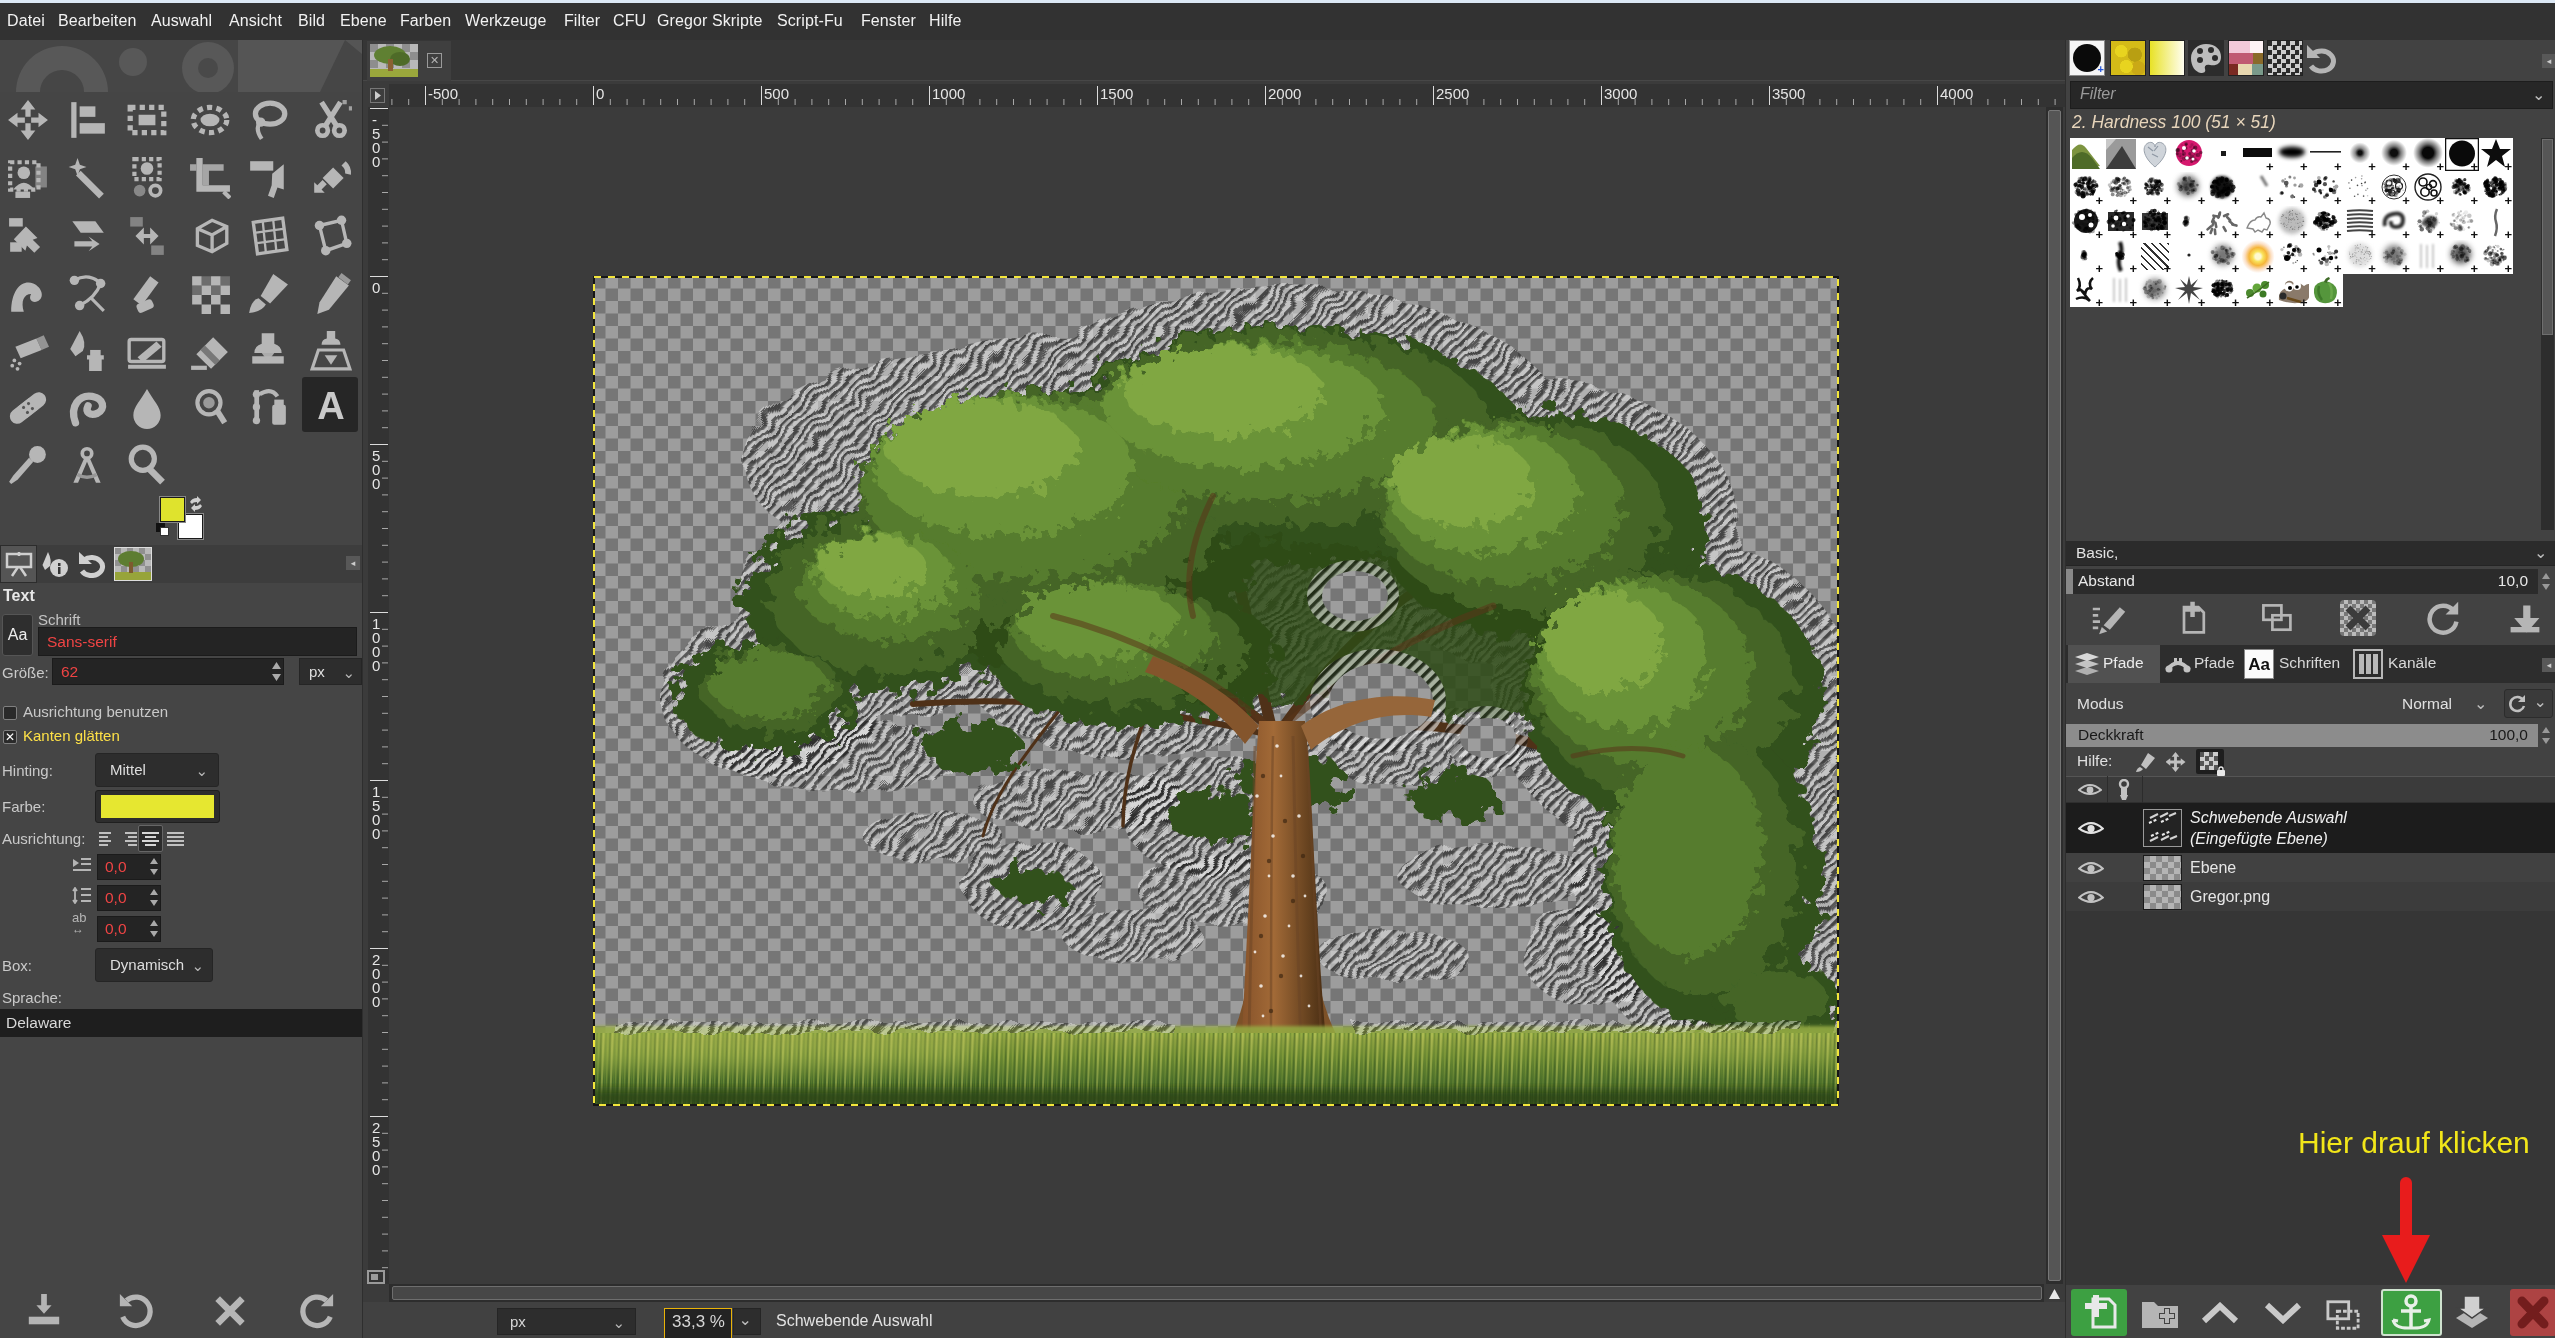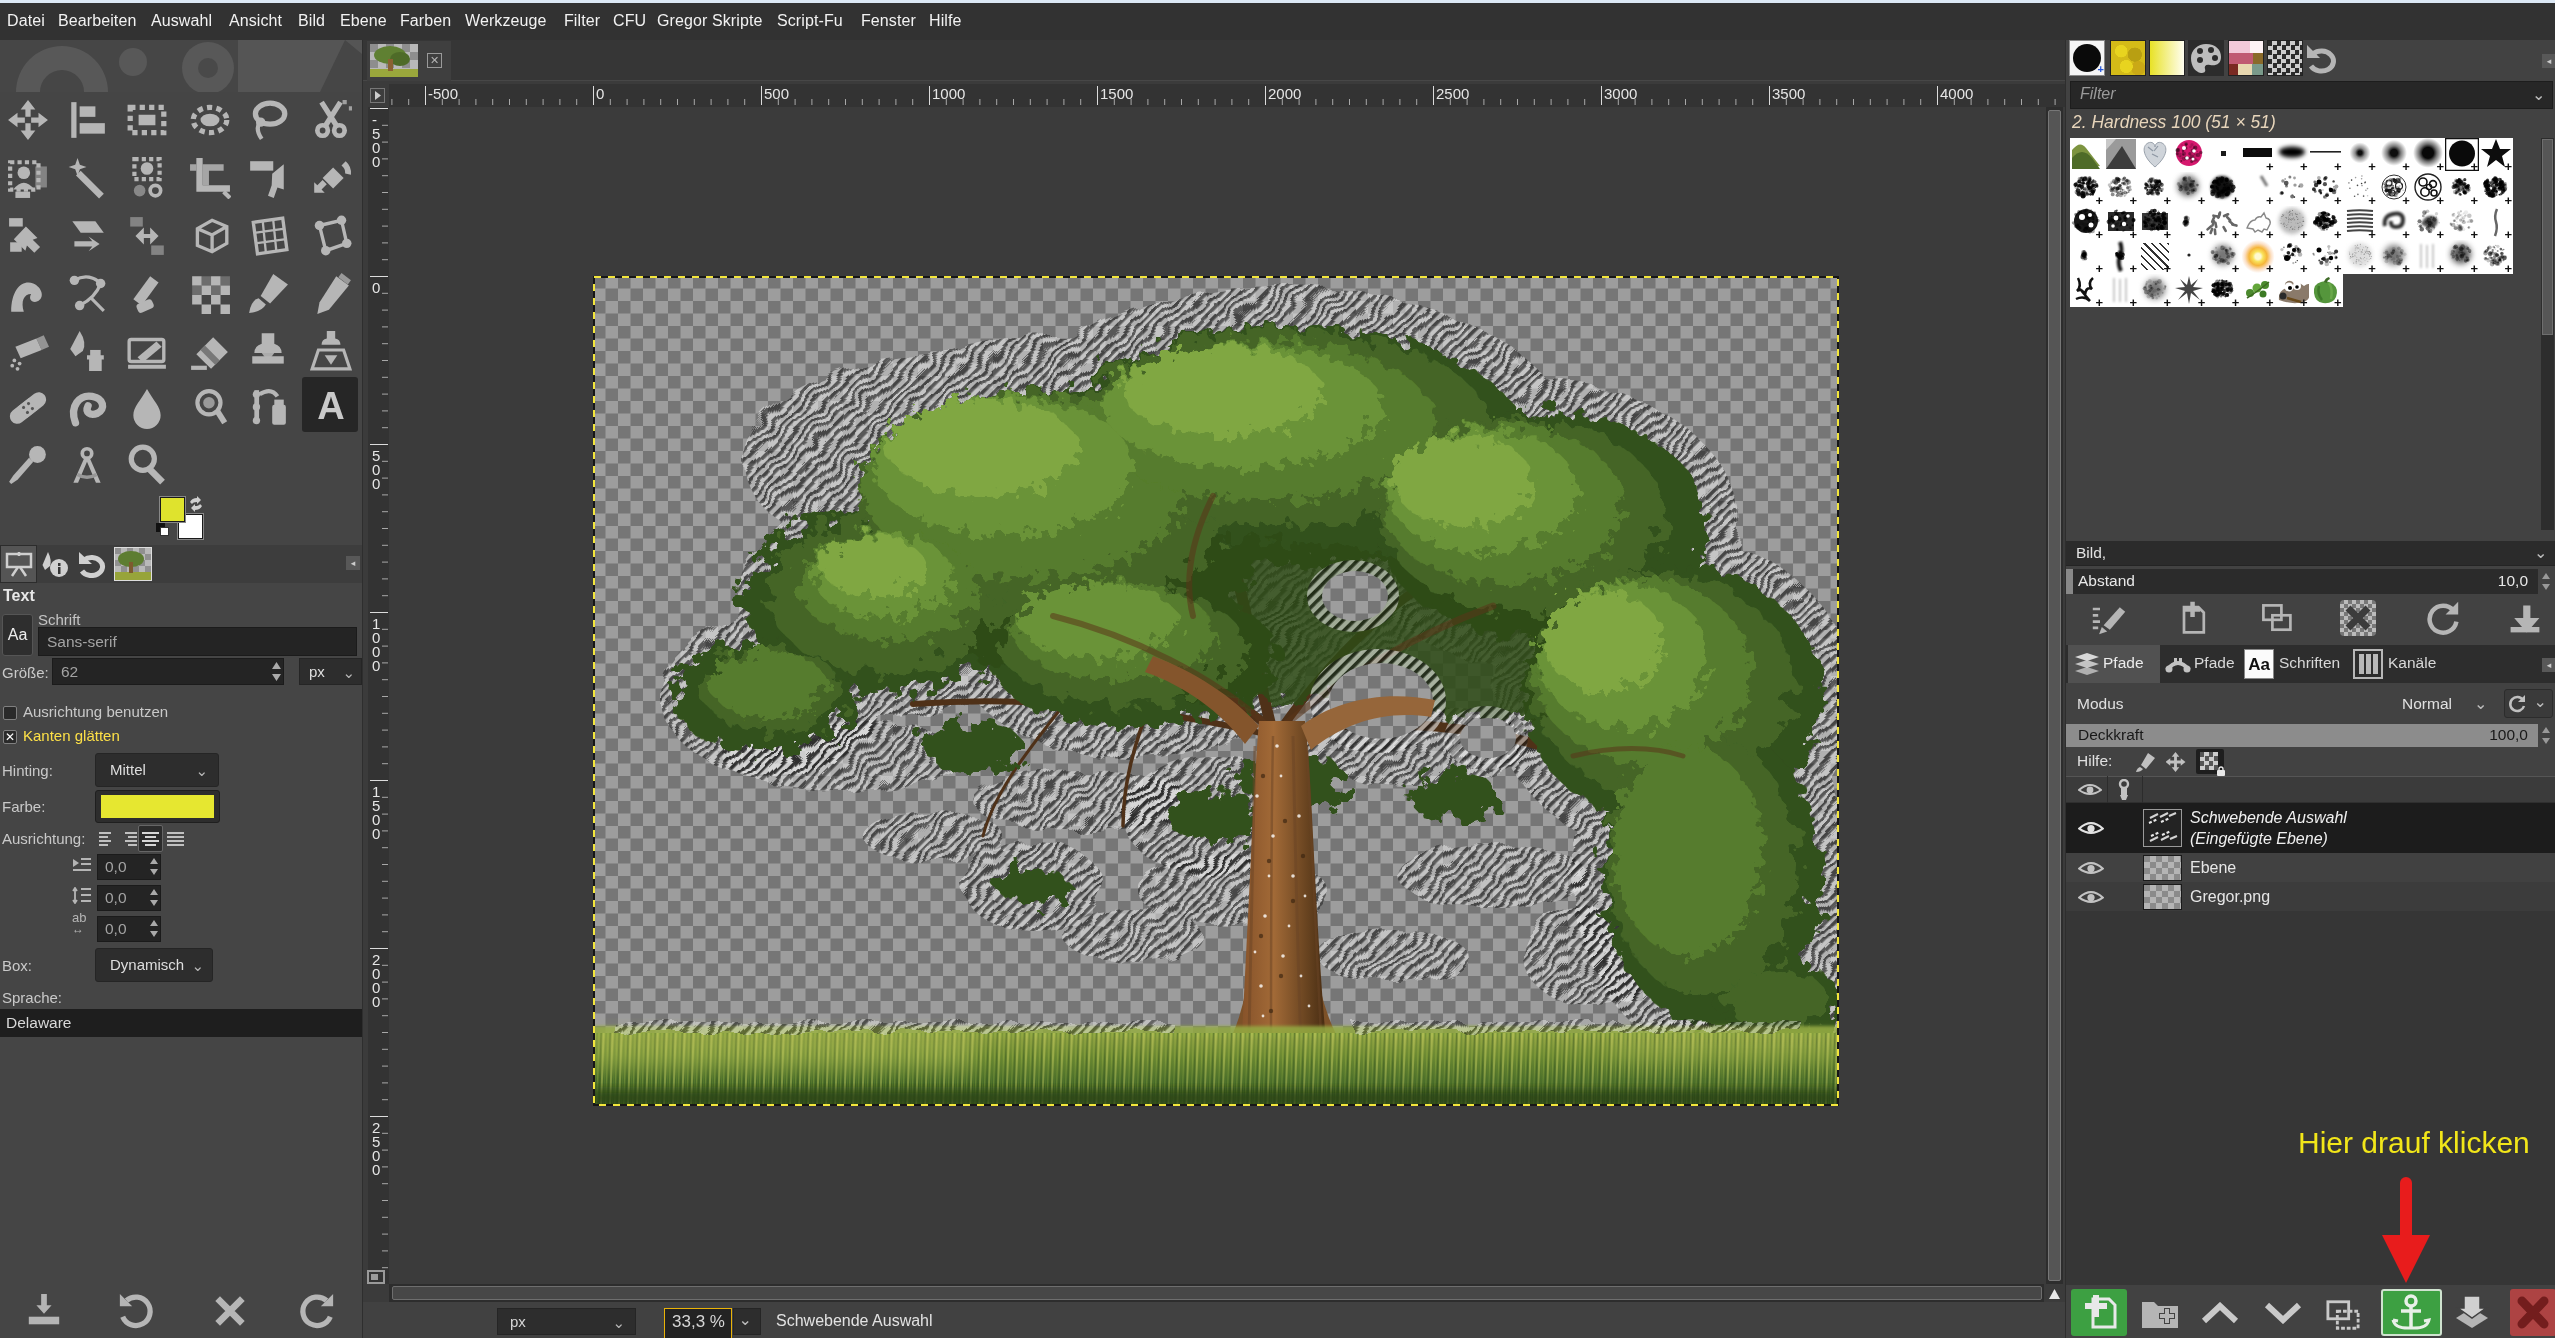--- a/index.html
+++ b/index.html
@@ -1,20 +1,20 @@
 <!DOCTYPE html>
 <html><head><meta charset="utf-8">
 <style>
 *{margin:0;padding:0;box-sizing:border-box}
 html,body{background:#454545}
 body{font-family:"Liberation Sans",sans-serif;-webkit-font-smoothing:antialiased}
 #root{position:relative;width:2555px;height:1338px;background:#454545;overflow:hidden}
 .a{position:absolute}
 svg{display:block}
-.inp{background:#242424;border:1px solid #1b1b1b;color:#a3a3a3}
+.inp{background:#242424;border:1px solid #1b1b1b;color:#ef4444}
 .dd{background:#2d2d2d;border:1px solid #252525;color:#dedede}
 </style>
 </head>
 <body>
 <div id="root">
 
   <div class="a" style="left:0;top:0;width:2555px;height:3px;background:#dce8f5"></div>
 
   <div class="a" id="menubar" style="left:0;top:3px;width:2555px;height:37px;background:#323232">
     <div style="position:absolute;top:9px;left:0;width:1000px;color:#f2f2f2;font-size:16px;letter-spacing:0.1px">
@@ -3172,21 +3172,21 @@
             <path d="M15 8 q1 -4 5 -5 l1 2 q-3 1 -3 4 Z" fill="#3e6a26"></path>
           </svg>
           <span style="position: absolute; right: 1px; bottom: -3px; font: bold 13px &quot;Liberation Sans&quot;; color: rgb(17, 17, 17);">+</span>
         </div>
       </div>
 
     <div class="a" style="left:475px;top:98px;width:13px;height:392px;background:#2d2d2d"></div>
     <div class="a" style="left:476px;top:99px;width:11px;height:196px;background:#565656;border:1px solid #6e6e6e"></div>
 
     <div class="a" style="left:0;top:501px;width:489px;height:25px;background:#2b2b2b;border-bottom:1px solid #242424"></div>
-    <div class="a" style="left:10px;top:504px;color:#e2e2e2;font-size:15.5px">Bild,</div>
+    <div class="a" style="left:10px;top:504px;color:#e2e2e2;font-size:15.5px">Basic,</div>
     <div class="a" style="left:468px;top:503px;color:#bbb">⌄</div>
 
     <div class="a" style="left:0;top:529px;width:472px;height:25px;background:#2b2b2b"></div>
     <div class="a" style="left:0;top:529px;width:7px;height:25px;background:#888"></div>
     <div class="a" style="left:12px;top:532px;color:#e8e8e8;font-size:15.5px">Abstand</div>
     <div class="a" style="left:0;top:532px;width:462px;text-align:right;color:#e8e8e8;font-size:15.5px">10,0</div>
     <svg class="a" style="left:474px;top:531px" width="12" height="22" viewBox="0 0 12 22">
         <path d="M2 8 L6 2 L10 8 Z M2 13 L6 19 L10 13 Z" fill="#999"></path>
       </svg>
 

